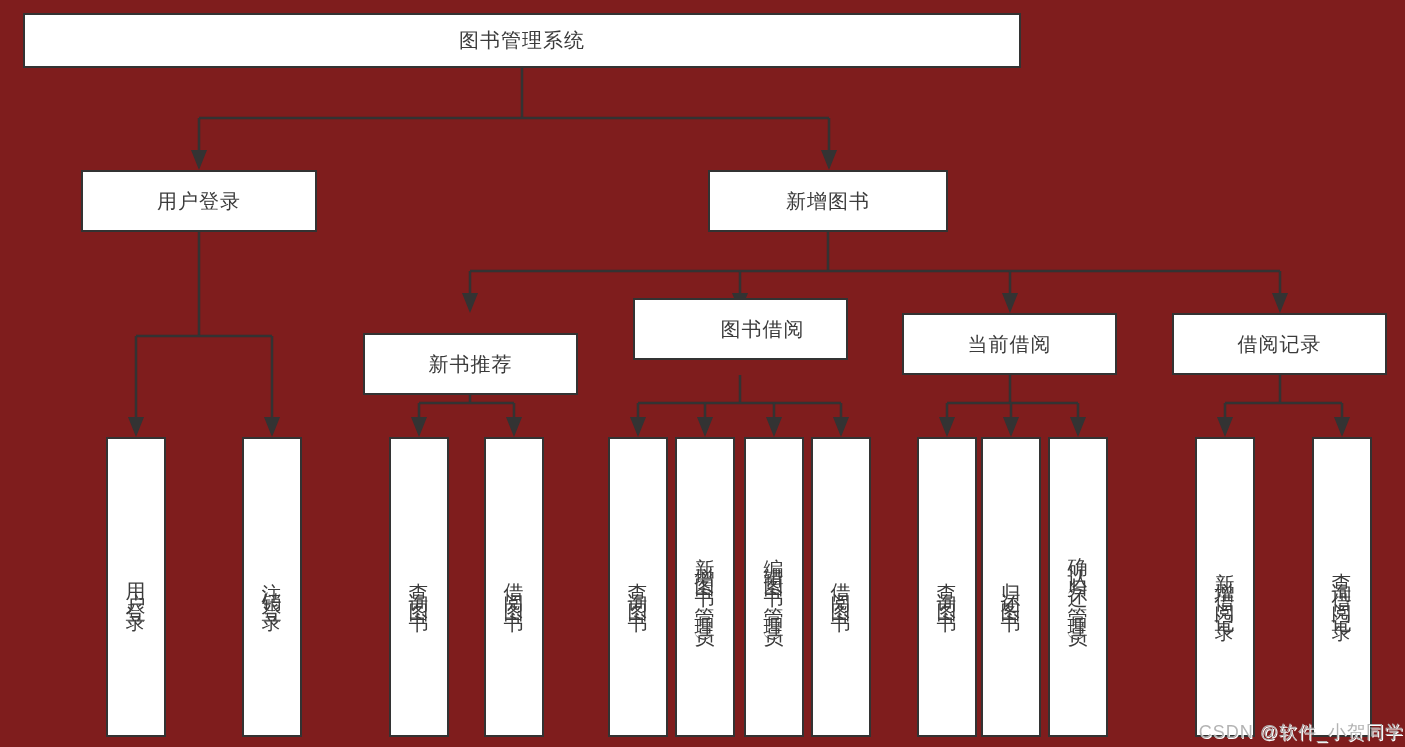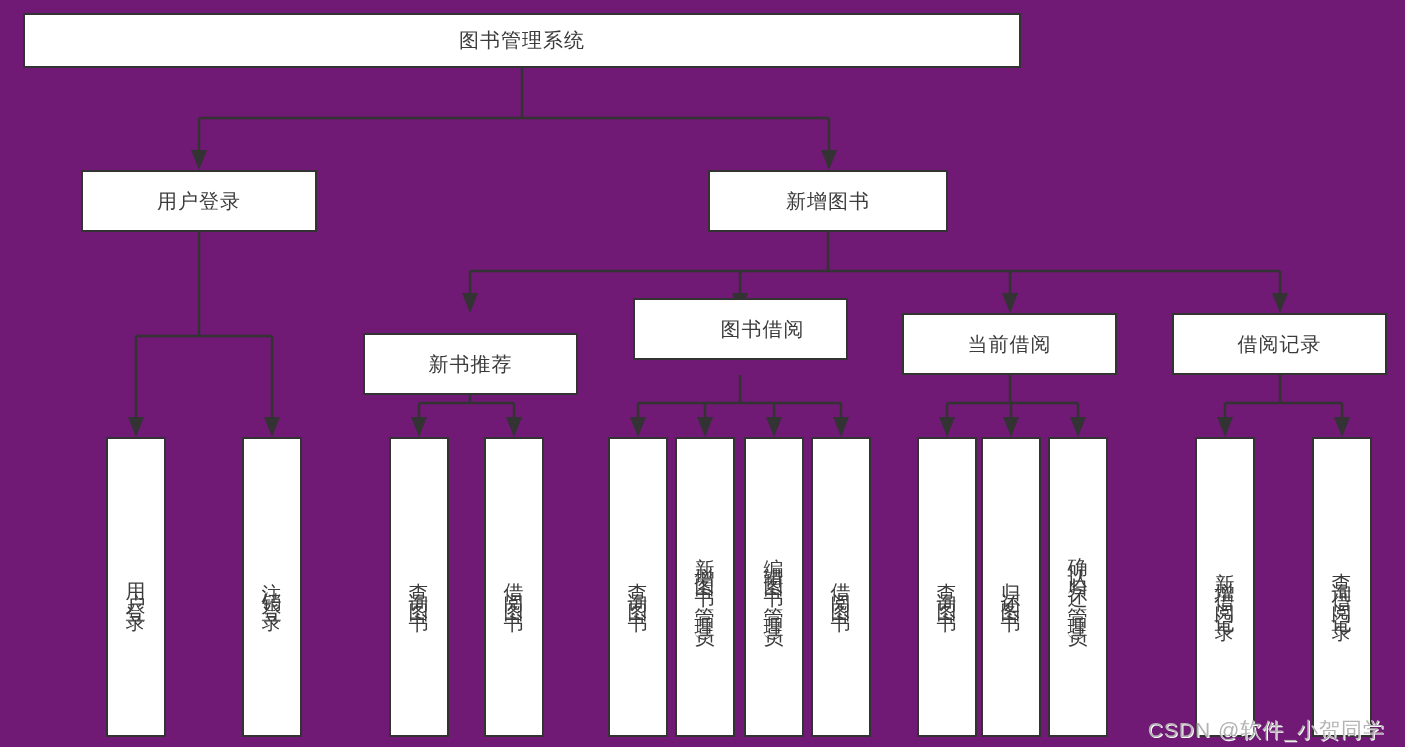--- a/index.html
+++ b/index.html
@@ -1,19 +1,19 @@
 <!DOCTYPE html>
 <html><head>
 <meta charset="utf-8">
 <style>
   html,body{margin:0;padding:0;background:#ffffff;}
   #canvas{
     position:relative;
     width:1405px;height:747px;
-    background:#701a75;
+    background:#7f1d1d;
     font-family:"Liberation Sans","DejaVu Sans",sans-serif;
     overflow:hidden;
   }
   .node{
     position:absolute;
     background:#ffffff;
     border:2px solid #333333;
     box-sizing:border-box;
     display:flex;
     align-items:center;
@@ -28,23 +28,23 @@
     text-orientation:upright;
     letter-spacing:10px;
     font-size:20px;
     line-height:1;
   }
   #wires{position:absolute;left:0;top:0;z-index:1;}
   #wires line, #wires polyline{stroke:#333333;stroke-width:2.5;fill:none;}
   #wires path{fill:#333333;stroke:none;}
   .watermark{
     position:absolute;
-    right:20px;
+    right:1px;
     bottom:3px;
-    font-size:21px;
+    font-size:18px;
     color:#b3b3b3;
     letter-spacing:1px;
     z-index:3;
     white-space:nowrap;
     text-shadow:1px 1px 0 #ffffff;
   }
   
   #n-root{left:23px;top:13px;width:998px;height:55px;}
   #n-user-login{left:81px;top:170px;width:236px;height:62px;}
   #n-book-mgmt{left:708px;top:170px;width:240px;height:62px;}

